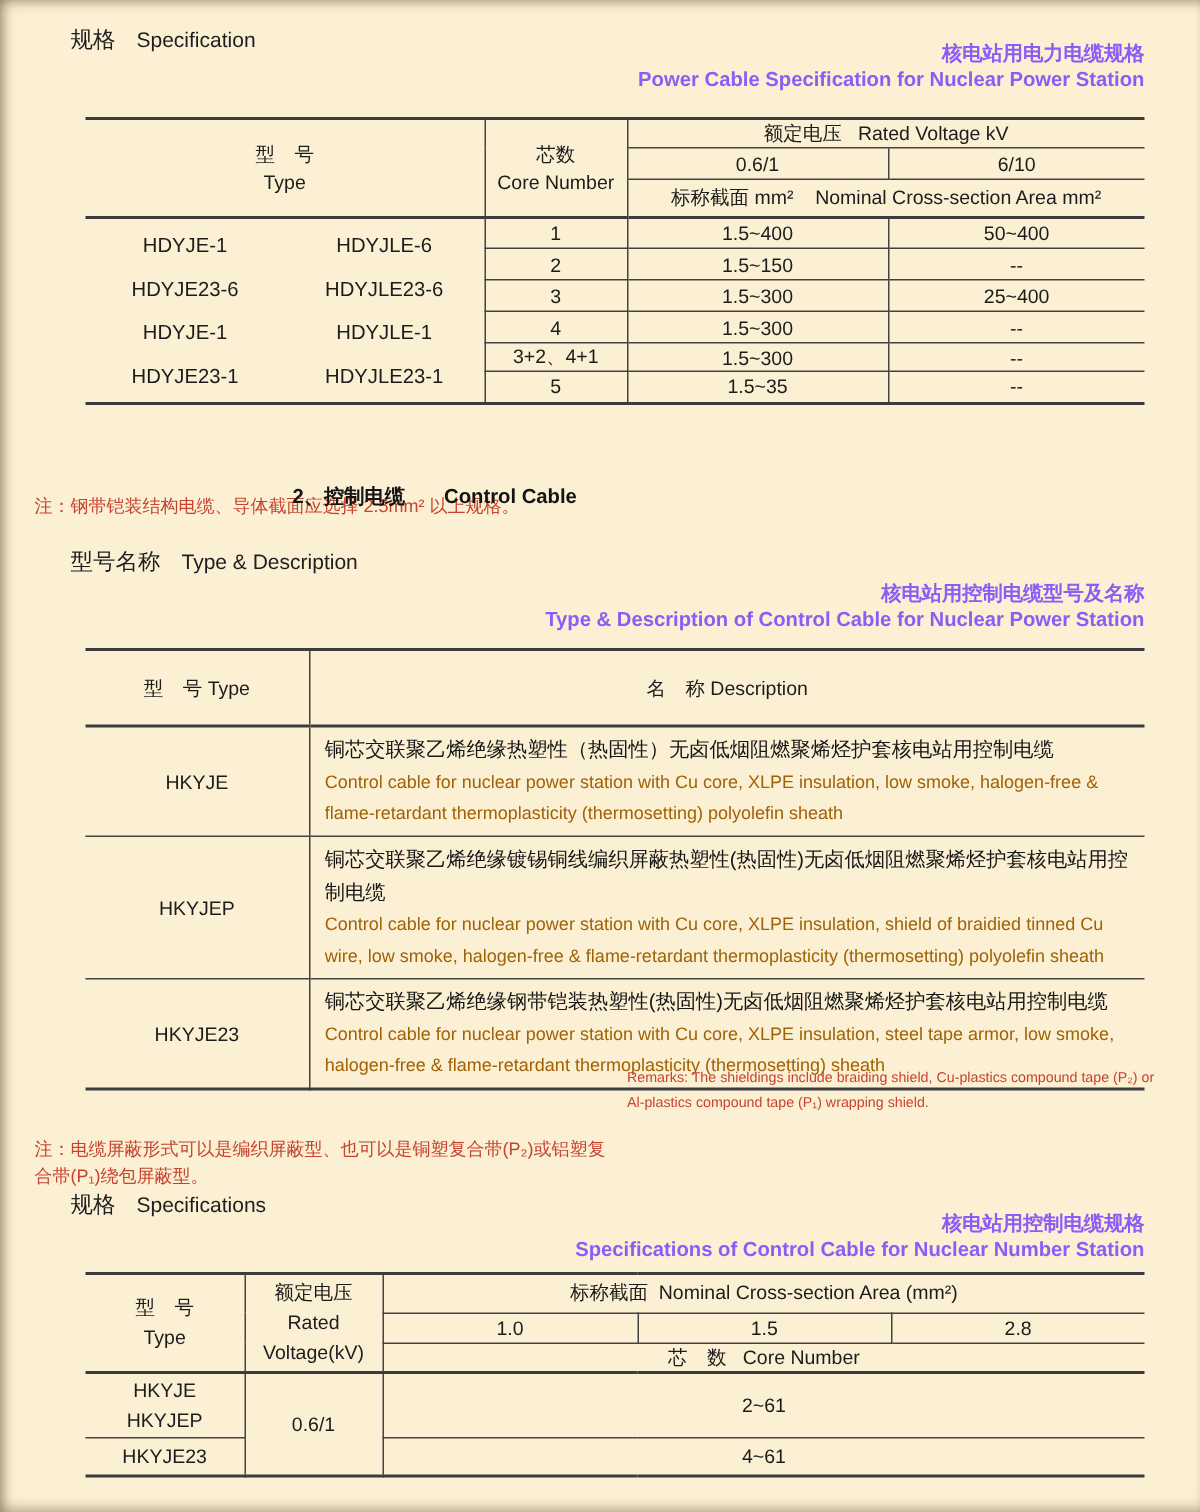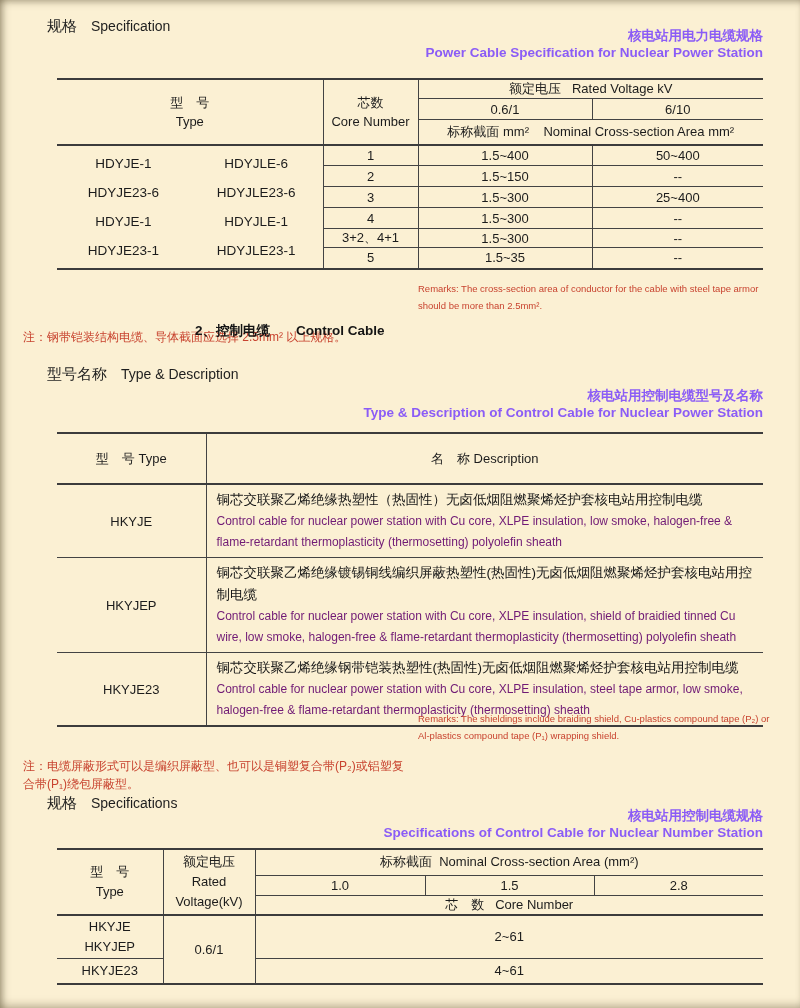--- a/index.html
+++ b/index.html
@@ -28,21 +28,21 @@
   .t { border-top: 2px solid #3c3c3c; border-bottom: 2px solid #3c3c3c; }
   .br  { border-right: 1px solid #434343; }
   .bb  { border-bottom: 1px solid #434343; }
   .bb2 { border-bottom: 2px solid #3c3c3c; }
   .hdr2line div { line-height: 19px; }
   .types-flex { display: flex; flex-direction: column; justify-content: center; height: 100%; }
   .types-row { display: flex; line-height: 29px; }
   .types-row span { width: 50%; text-align: center; font-size: 13.5px; }
   .desc-cell { text-align: left; padding: 4px 8px 4px 10px; }
   .desc-zh { font-size: 13.5px; line-height: 22px; color: #161616; }
-  .desc-en { font-size: 12px; line-height: 21px; color: #701a75; }
+  .desc-en { font-size: 12px; line-height: 21px; color: #a16207; }
   .small-hdr { font-size: 13px; }
   .v-mid div { line-height: 20px; }
 </style>
 </head>
 <body>
 
 <div class="page">
 
   <div class="abs sec-heading" style="left:47px; top:17px;">
     <span class="zh">规格</span><span>Specification</span>
@@ -129,21 +129,20 @@
     </tr>
     <tr style="height:21px;">
       <td class="br">5</td>
       <td class="br">1.5~35</td>
       <td>--</td>
     </tr>
   </tbody>
     </table>
 
   <div class="abs red" style="left:23px; top:283px; width:382px;">注：钢带铠装结构电缆、导体截面应选择 2.5mm² 以上规格。</div>
-  <div class="abs red-en" style="left:418px; top:281px; width:352px;">Remarks:  The cross-section area of conductor for the cable with steel tape armor should be more than 2.5mm².</div>
 
   <div class="abs mid-heading" style="left:195px; top:322px;">
     <span>2、控制电缆</span><span class="en">Control Cable</span>
   </div>
 
   <div class="abs sec-heading" style="left:47px; top:365px;">
     <span class="zh">型号名称</span><span>Type &amp; Description</span>
   </div>
   <div class="abs right-title" style="top:387px;">核电站用控制电缆型号及名称</div>
   <div class="abs right-title" style="top:405px;">Type &amp; Description of Control Cable for Nuclear Power Station</div>

